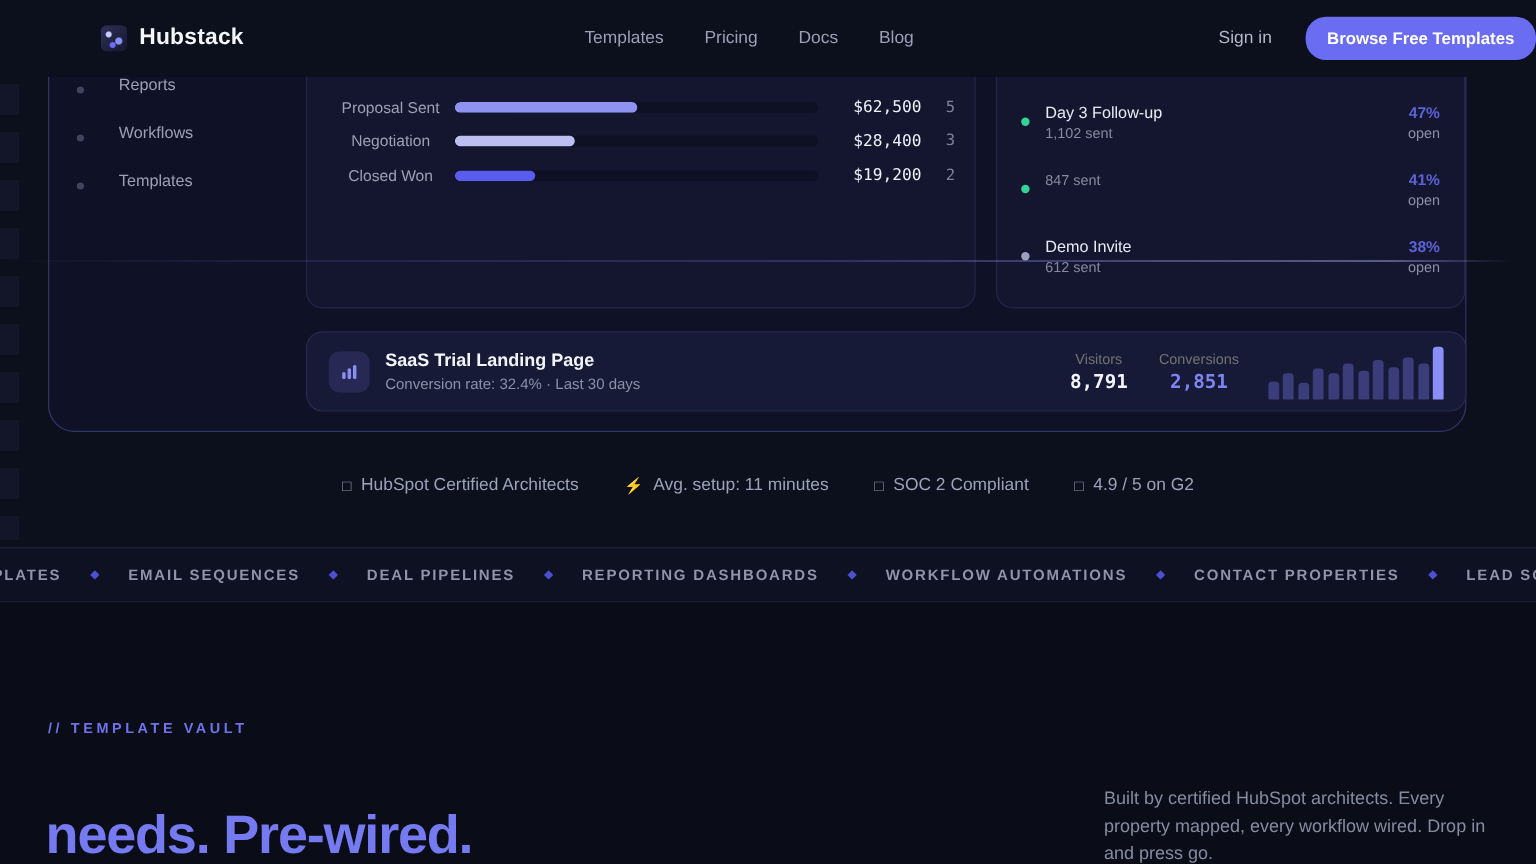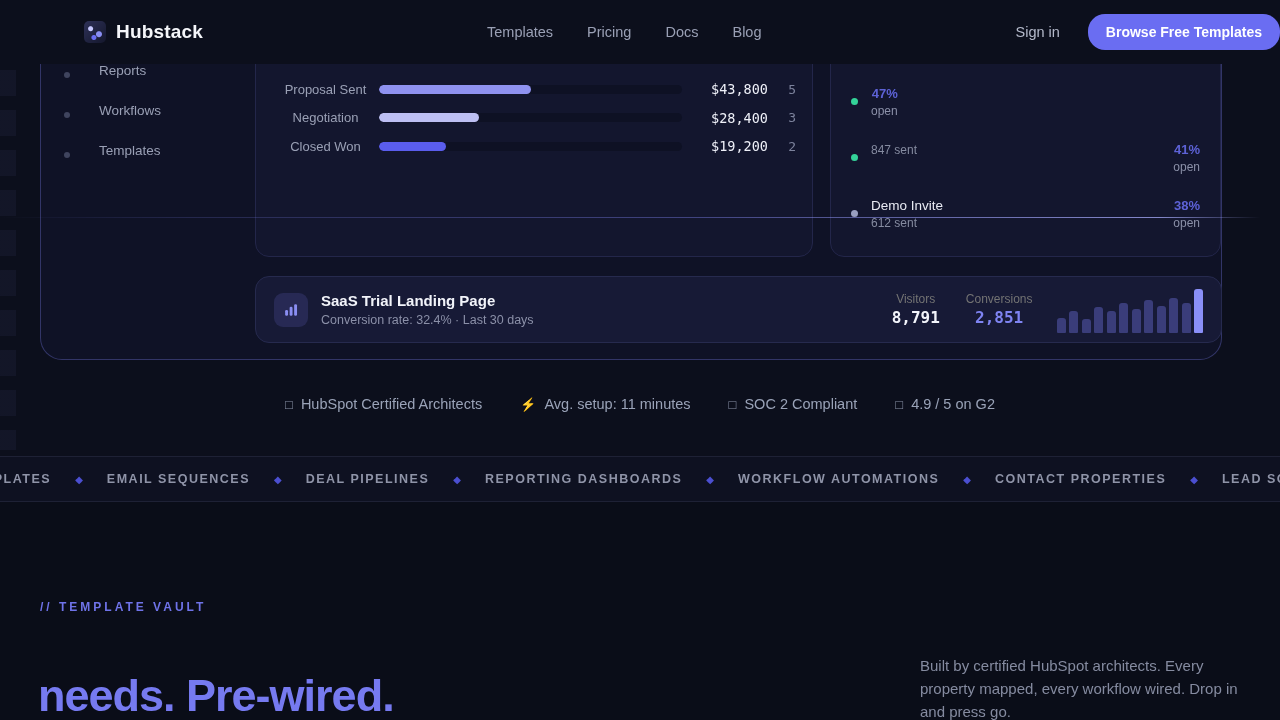--- a/index.html
+++ b/index.html
@@ -134,21 +134,21 @@
       </div>
     </div>
 
   <div class="panel panel-pipeline">
     <div class="p-rows" id="pipeline-rows">
         <div class="p-row">
           <span class="p-label">Proposal Sent</span>
           <div class="p-track">
             <div class="p-fill" style="width: 50%; background: rgb(143, 146, 240);"></div>
           </div>
-          <span class="p-value">$43,800</span>
+          <span class="p-value">$62,500</span>
           <span class="p-count">5</span>
         </div>
         <div class="p-row">
           <span class="p-label">Negotiation</span>
           <div class="p-track">
             <div class="p-fill" style="width: 33%; background: rgb(189, 191, 243);"></div>
           </div>
           <span class="p-value">$28,400</span>
           <span class="p-count">3</span>
         </div>
@@ -160,20 +160,24 @@
           <span class="p-value">$19,200</span>
           <span class="p-count">2</span>
         </div>
       </div>
   </div>
 
   <div class="panel panel-email">
     <div class="seq-rows" id="seq-rows">
         <div class="seq-row">
           <span class="seq-dot" style="background: rgb(52, 211, 153);"></span>
+          <div class="seq-text">
+            <div class="seq-name">Day 3 Follow-up</div>
+            <div class="seq-sent">1,102 sent</div>
+          </div>
           <div class="seq-right">
             <div class="seq-rate">47%</div>
             <div class="seq-open">open</div>
           </div>
         </div>
         <div class="seq-row">
           <span class="seq-dot" style="background: rgb(52, 211, 153);"></span>
           <div class="seq-text">
             <div class="seq-sent">847 sent</div>
           </div>

